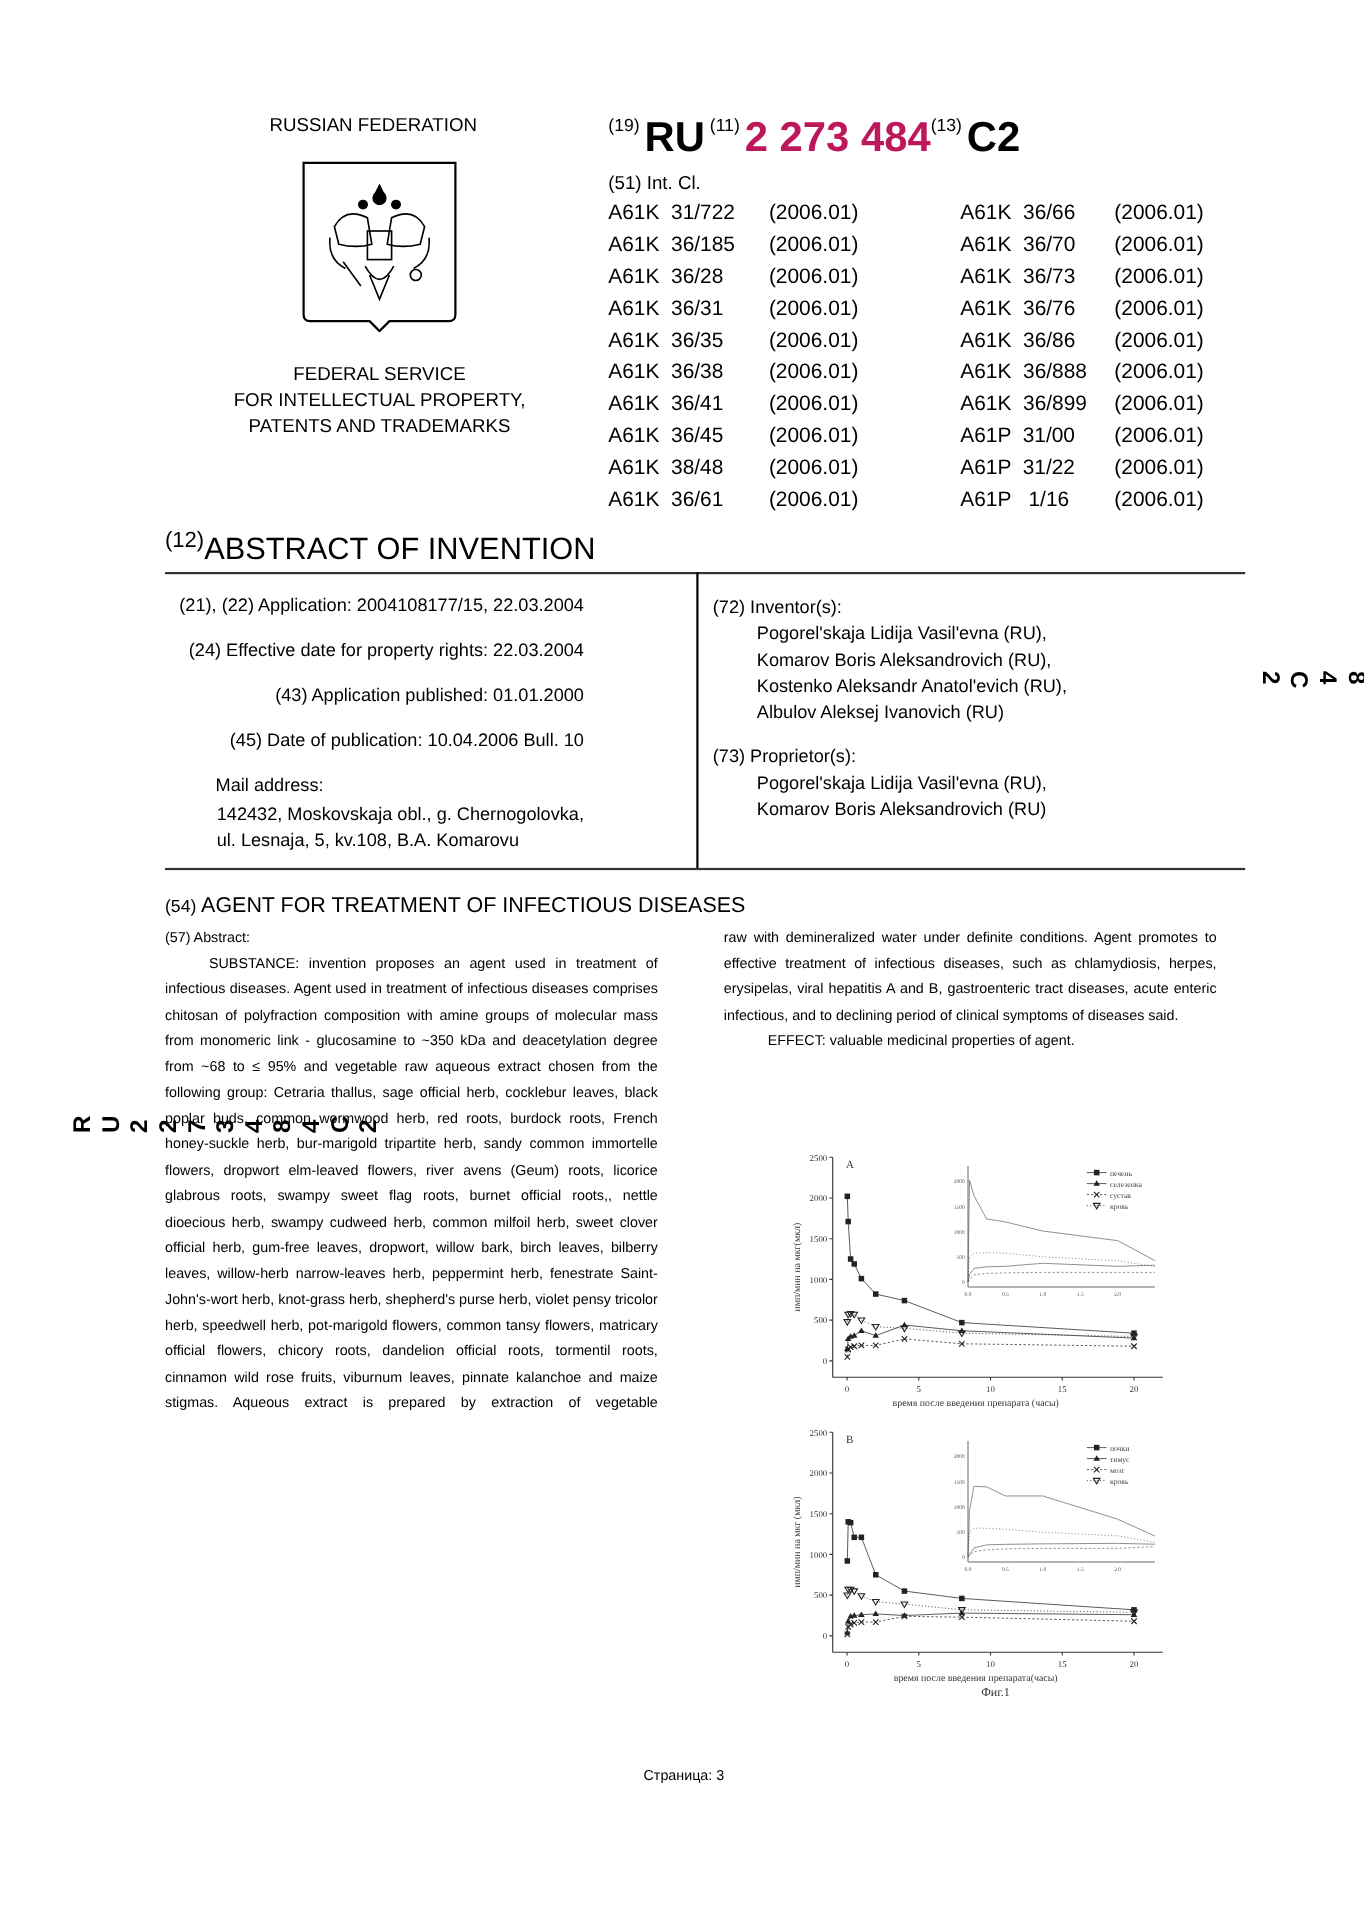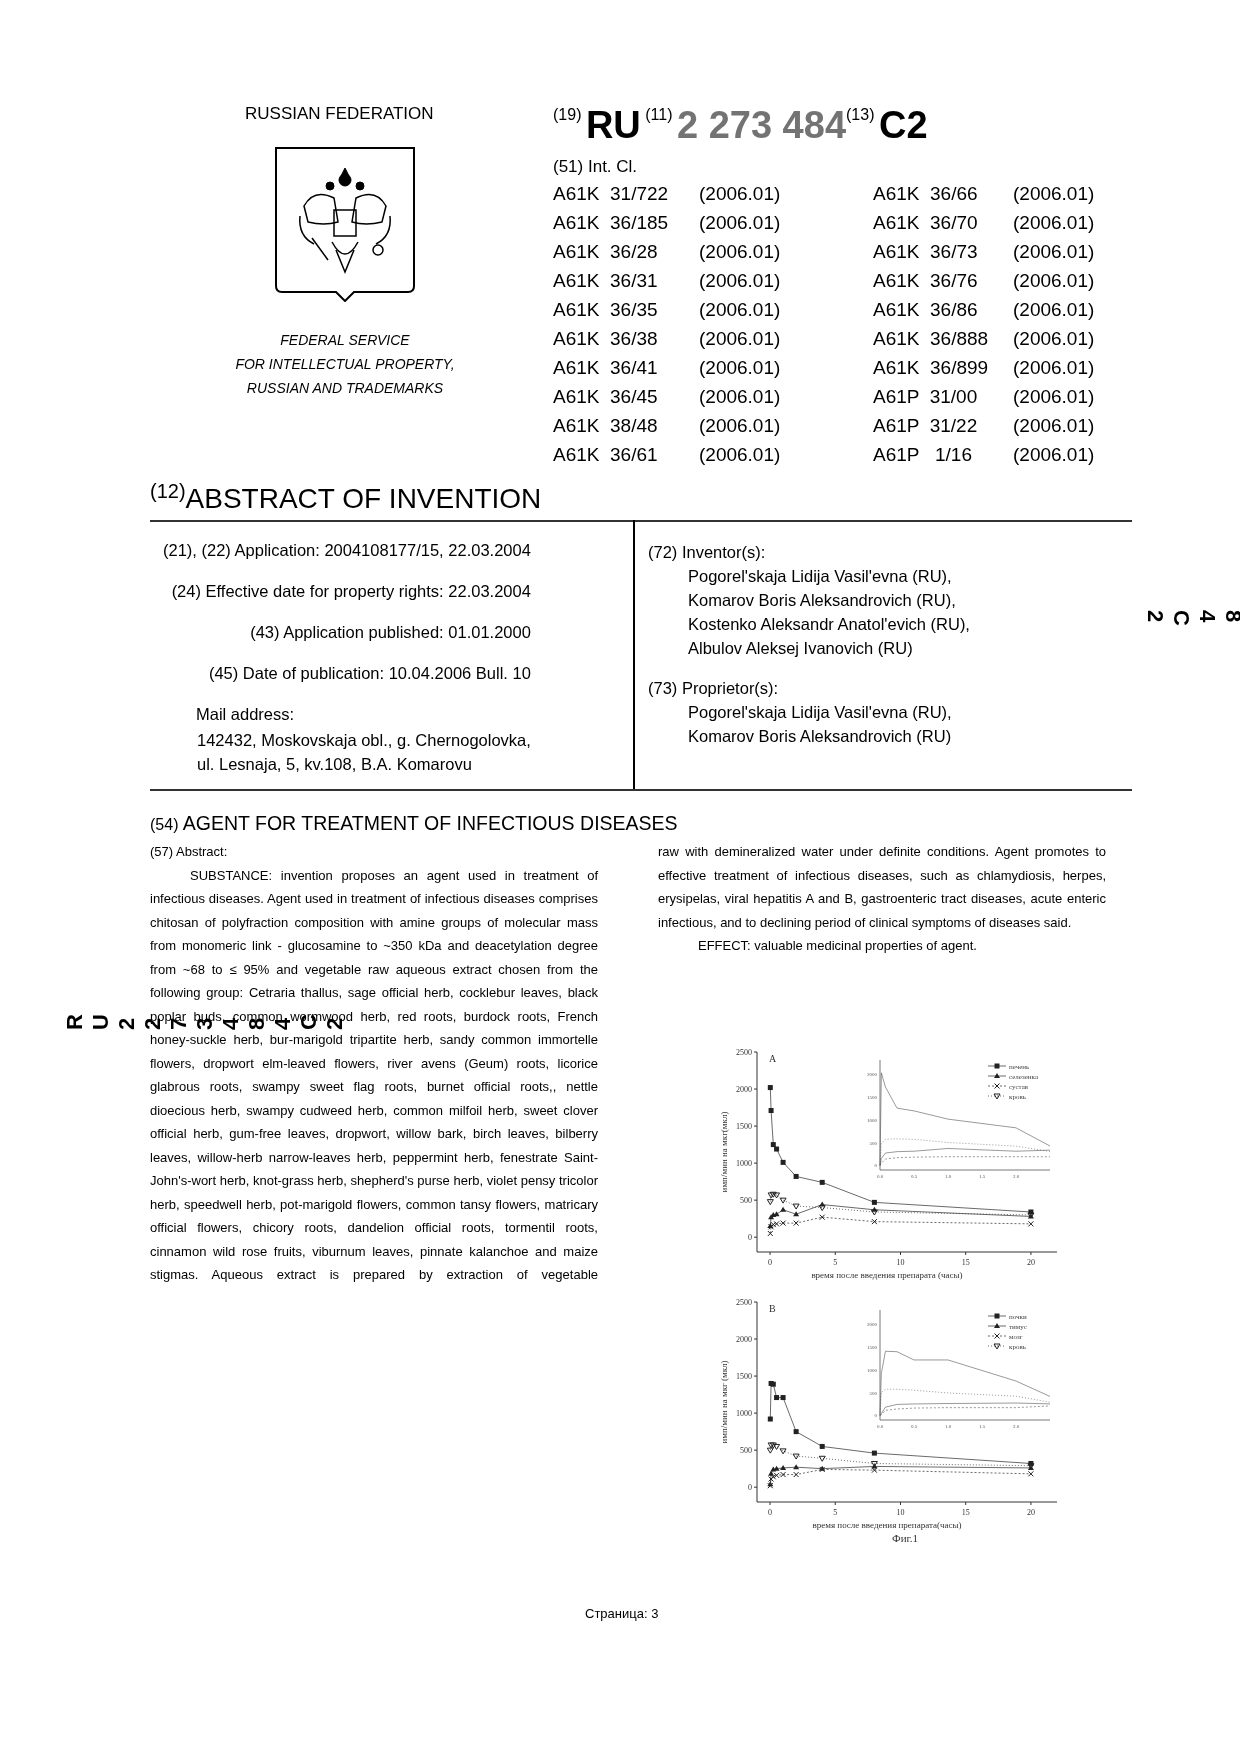--- a/index.html
+++ b/index.html
@@ -1,25 +1,25 @@
 <!DOCTYPE html>
 <html><head>
 <meta charset="utf-8">
 <style>
   html, body { margin: 0; padding: 0; background: #ffffff; }
   body { width: 1240px; height: 1755px; position: relative; overflow: hidden;
          font-family: "Liberation Sans", sans-serif; color: #000; }
   .abs { position: absolute; }
   .country { left: 245px; top: 104px; font-size: 17px; }
   .emblem { left: 274px; top: 146px; width: 142px; height: 156px; }
-  .agency { left: 185px; top: 328px; width: 320px; text-align: center; font-size: 14px; line-height: 24px; font-style: italic; }
+  .agency { left: 185px; top: 328px; width: 320px; text-align: center; font-size: 17px; line-height: 24px; }
   .sup { font-size: 15px; vertical-align: super; line-height: 0; }
   .pubno { left: 553px; top: 104px; white-space: nowrap; }
   .pubno .big { font-size: 38px; font-weight: bold; letter-spacing: 0px; }
-  .pubno .num { color: #737373; }
+  .pubno .num { color: #be185d; }
   .pubno .small { font-size: 16px; vertical-align: top; position: relative; top: 2px; }
   .intcl { left: 553px; top: 157px; font-size: 17px; }
   .cls-col { position: absolute; font-size: 19px; line-height: 29px; white-space: nowrap; }
   .cls-col .code { display: inline-block; }
   .cls-col .ver { display: inline-block; }
   .col1 { left: 553px; top: 179px; }
   .col2 { left: 873px; top: 179px; }
   .col1 .code { width: 146px; }
   .col2 .code { width: 140px; }
   .abs-title { left: 150px; top: 483px; font-size: 28px; white-space: nowrap; }
@@ -65,21 +65,21 @@
     <path d="M26 70 Q24 90 40 98 M116 70 Q118 90 102 98" fill="none" stroke-width="1.5"></path>
     <rect x="60" y="64" width="22" height="26" fill="none" stroke-width="1.5"></rect>
     <path d="M58 96 Q71 120 84 96 M62 104 L71 126 L80 104" fill="none" stroke-width="1.5"></path>
     <line x1="38" y1="92" x2="54" y2="114" stroke-width="1.5"></line>
     <circle cx="104" cy="104" r="5" fill="none" stroke-width="1.5"></circle>
   </g>
 </svg>
 <div class="abs agency">
   <div>FEDERAL SERVICE</div>
   <div>FOR INTELLECTUAL PROPERTY,</div>
-  <div>RUSSIAN AND TRADEMARKS</div>
+  <div>PATENTS AND TRADEMARKS</div>
 </div>
 
 <div class="abs pubno">
   <span class="small">(19)</span>
   <span class="big">RU</span>
   <span class="small">(11)</span>
   <span class="big num">2 273 484</span><span class="small">(13)</span>
   <span class="big">C2</span>
 </div>
 

